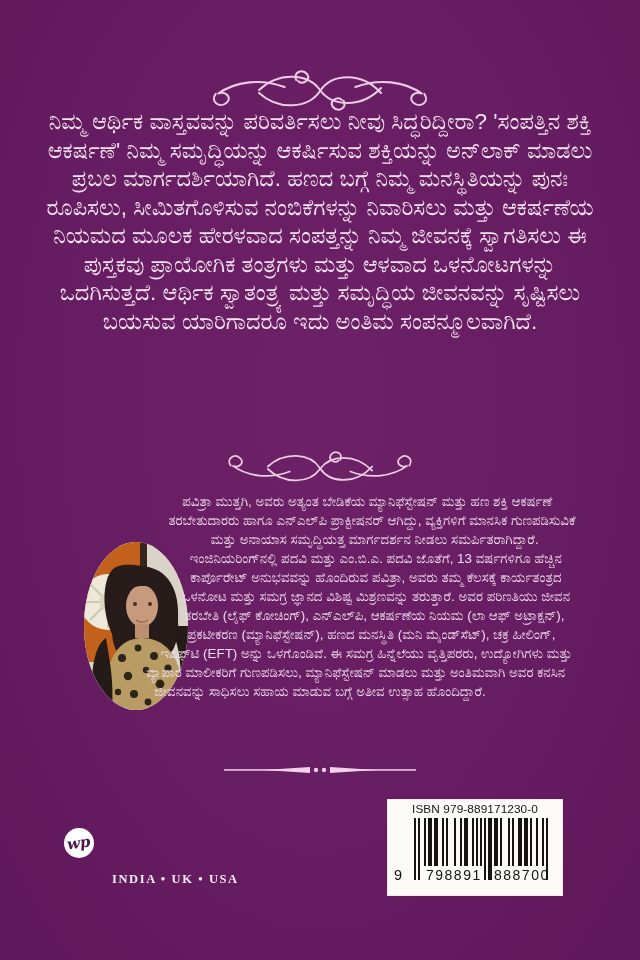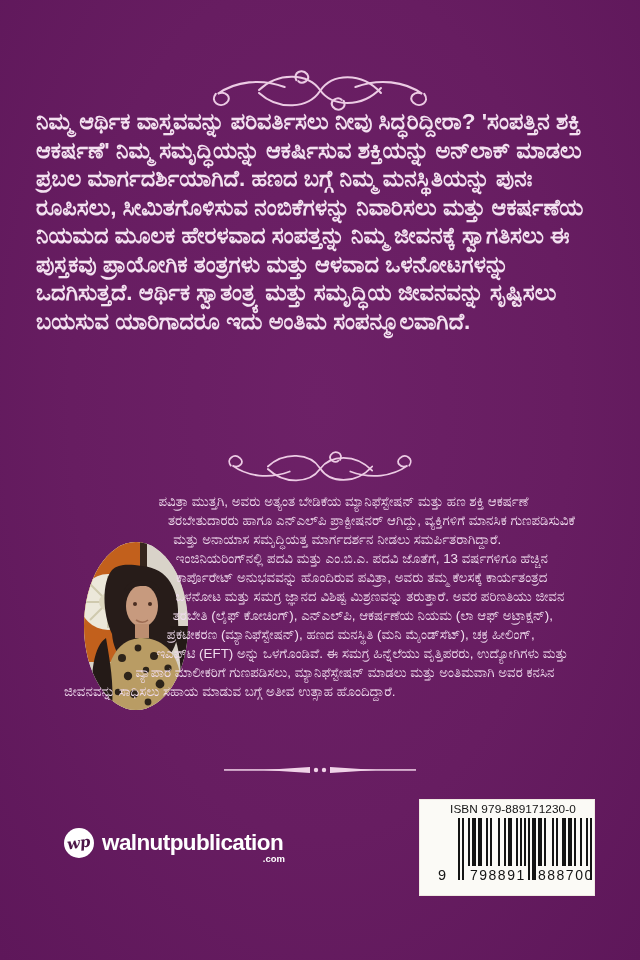--- a/index.html
+++ b/index.html
@@ -4,42 +4,42 @@
 <style>
   html,body{margin:0;padding:0;}
   body{width:640px;height:960px;overflow:hidden;font-family:"Liberation Sans",sans-serif;}
   .page{position:relative;width:640px;height:960px;
     background:radial-gradient(ellipse at 50% 42%, #6d2167 0%, #671d61 55%, #5e175a 100%);}
   .ornament{position:absolute;left:50%;transform:translateX(-50%);}
   .ornament svg{display:block;}
   .ornament.top{top:68px;width:236px;height:44px;}
   .ornament.mid{top:450px;width:202px;height:40px;}
   .synopsis{position:absolute;top:108px;left:36px;width:568px;margin:0;
-    color:#f3e1f0;font-size:22.5px;line-height:28.5px;text-align:left;font-weight:700;}
+    color:#f3e1f0;font-size:22.5px;line-height:28.5px;text-align:center;font-weight:400;}
   .bio{position:absolute;top:492px;left:64px;width:512px;color:#f0dcee;
-    font-size:13.4px;line-height:19px;text-align:left;}
+    font-size:13.4px;line-height:19px;text-align:center;}
   .photo-float{float:left;width:104px;height:168px;margin:50px 10px 4px 20px;
     shape-outside:ellipse(60px 92px at 52px 84px);}
   .photo{width:104px;height:168px;border-radius:50%;overflow:hidden;background:#d8d2c8;}
   .photo svg{display:block;}
   .line-divider{position:absolute;top:762px;left:50%;transform:translateX(-50%);
     width:192px;height:12px;}
   .publisher{position:absolute;top:828px;left:64px;width:220px;}
   .publisher-row{display:flex;align-items:center;gap:8px;}
   .logo-circle{width:30px;height:30px;border-radius:50%;background:#ffffff;
     display:flex;align-items:center;justify-content:center;flex:0 0 auto;}
   .logo-circle span{font-family:"DejaVu Serif",serif;font-style:italic;font-weight:700;
     font-size:15px;color:#4b1547;transform:rotate(-8deg);line-height:1;}
   .wordmark-wrap{position:relative;}
   .wordmark{color:#ffffff;font-weight:700;font-size:22.5px;letter-spacing:-0.6px;line-height:1;}
   .domain{position:absolute;right:-2px;bottom:-10px;color:#ffffff;font-weight:700;font-size:9.5px;}
   .regions{margin:14px 0 0 48px;color:#f6eef4;font-family:"Liberation Serif",serif;
     font-weight:700;font-size:12.5px;letter-spacing:1.6px;white-space:nowrap;}
   .barcode{position:absolute;top:799px;left:387px;width:176px;height:97px;
-    background:#fbfaf6;box-sizing:border-box;padding:3px 5px 2px 17px;box-shadow:0 0 0 1px #efe9e2 inset;margin-left:32px;}
+    background:#fbfaf6;box-sizing:border-box;padding:3px 5px 2px 5px;box-shadow:0 0 0 1px #efe9e2 inset;}
   .isbn-label{color:#141414;font-size:11.8px;text-align:center;letter-spacing:0.1px;white-space:nowrap;}
   .bars-area{position:relative;height:64px;margin-top:2px;}
   .bars{position:absolute;left:22px;top:0;display:flex;align-items:flex-start;}
   .bar{display:block;height:48px;}
   .bar.dark{background:#141414;}
   .bar.lite{background:transparent;}
   .bar.tall{height:62px;}
   .lead-digit{position:absolute;left:2px;bottom:0px;color:#141414;font-size:14.5px;line-height:1;}
   .digit-group{position:absolute;bottom:0px;color:#141414;font-size:14px;line-height:1;letter-spacing:1.5px;}
   .digit-group.g1{left:34px;}
@@ -133,25 +133,22 @@
         <rect x="126" y="5.2" width="66" height="1.5"></rect>
       </g>
     </svg>
   </div>
 
   <div class="publisher">
     <div class="publisher-row">
       <div class="logo-circle">
         <span>wp</span>
       </div>
-      <div class="wordmark-wrap">
-        <span class="wordmark">walnutpublication</span>
-        <span class="domain">.com</span>
-      </div>
     </div>
+    <div class="regions">INDIA • UK • USA</div>
   </div>
 
   <div class="barcode">
     <div class="isbn-label">ISBN 979-889171230-0</div>
     <div class="bars-area">
       <div class="bars" id="bars">
           <span class="bar dark tall" style="width: 2px;"></span>
           <span class="bar lite tall" style="width: 2px;"></span>
           <span class="bar dark tall" style="width: 2px;"></span>
           <span class="bar lite" style="width: 4px;"></span>

